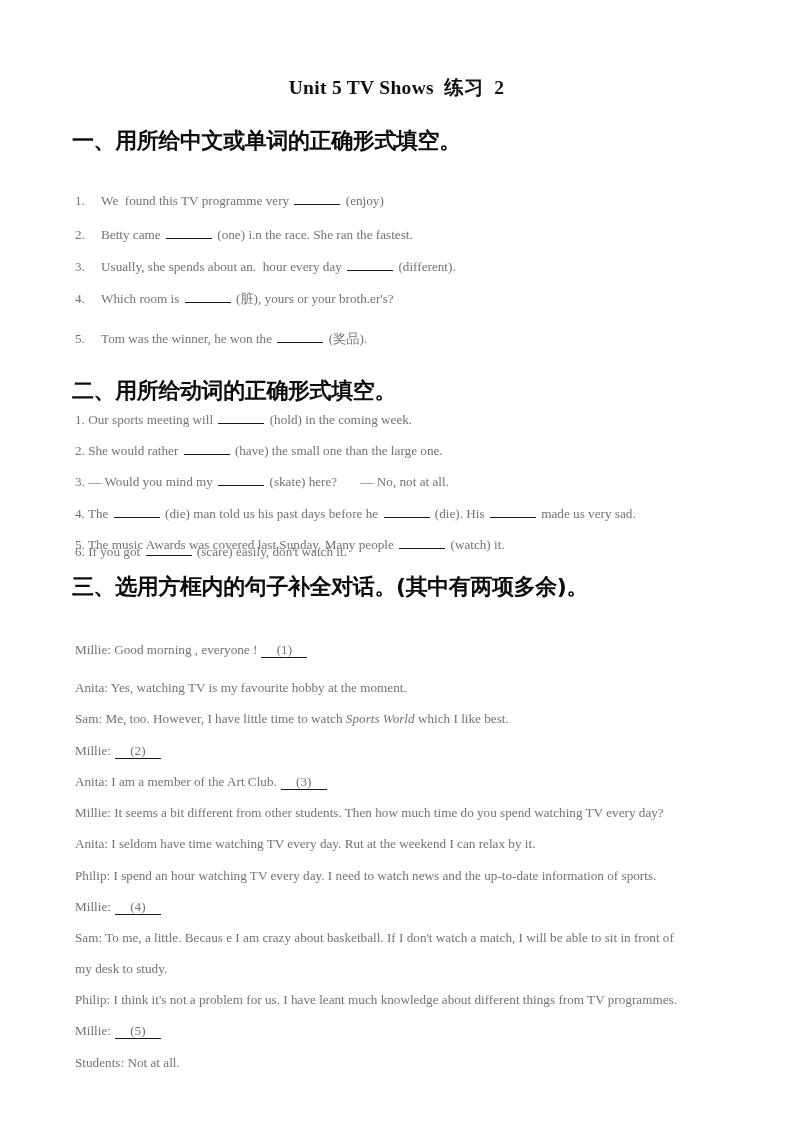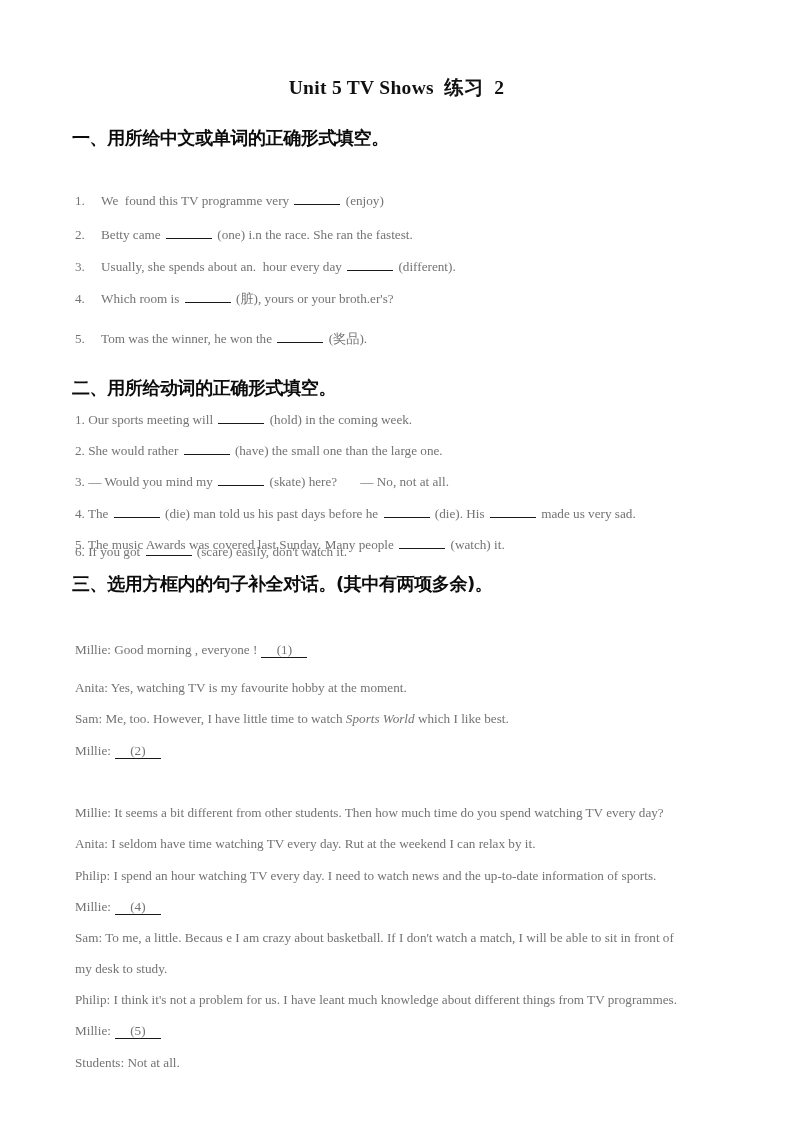--- a/index.html
+++ b/index.html
@@ -37,21 +37,21 @@
     white-space: pre;
     font-family: "Liberation Serif", "DejaVu Serif", serif;
   }
 
   
   .sec-head {
     position: absolute;
     left: 72px;
     font-family: "DejaVu Sans", "Liberation Sans", sans-serif;
     font-weight: bold;
-    font-size: 18px;
+    font-size: 22px;
     letter-spacing: -0.4px;
     white-space: pre;
     color: #0c0c0c;
   }
   #sec1-head { top: 126px; }
   #sec2-head { top: 340px; margin-top: 36px; }
   #sec3-head { top: 572px; }
 
   
   .qline {
@@ -124,20 +124,21 @@
   <div class="sec-head" id="sec3-head">三、选用方框内的句子补全对话。(其中有两项多余)。</div>
 
   <div class="qline" style="top:618px"><span>Millie:</span><span> Good morning , everyone !</span><span class="numblank">(1)</span></div>
 
   <div class="qline" style="top:687px"><span>Sam:</span><span> Me, too. However, I have little time to watch </span><span class="ital">Sports World</span><span> which I like best.</span></div>
 
   <div class="qline" style="top:656px"><span>Anita:</span><span> Yes, watching TV is my favourite hobby at the moment.</span></div>
 
   <div class="qline" style="top:719px"><span>Millie:</span><span class="numblank">(2)</span></div>
 
+  <div class="qline" style="top:750px"><span>Anita:</span><span> I am a member of the Art Club.</span><span class="numblank">(3)</span></div>
 
   <div class="qline" style="top:781px"><span>Millie:</span><span> It seems a bit different from other students. Then how much time do you spend watching TV every day?</span></div>
 
   <div class="qline" style="top:812px"><span>Anita:</span><span> I seldom have time watching TV every day. Rut at the weekend I can relax by it.</span></div>
 
   <div class="qline" style="top:844px"><span>Philip:</span><span> I spend an hour watching TV every day. I need to watch news and the up-to-date information of sports.</span></div>
 
   <div class="qline" style="top:875px"><span>Millie:</span><span class="numblank">(4)</span></div>
 
   <div class="qline" style="top:906px"><span>Sam:</span><span> To me, a little. Becaus e I am crazy about basketball. If I don't watch a match, I will be able to sit in front of</span></div>

